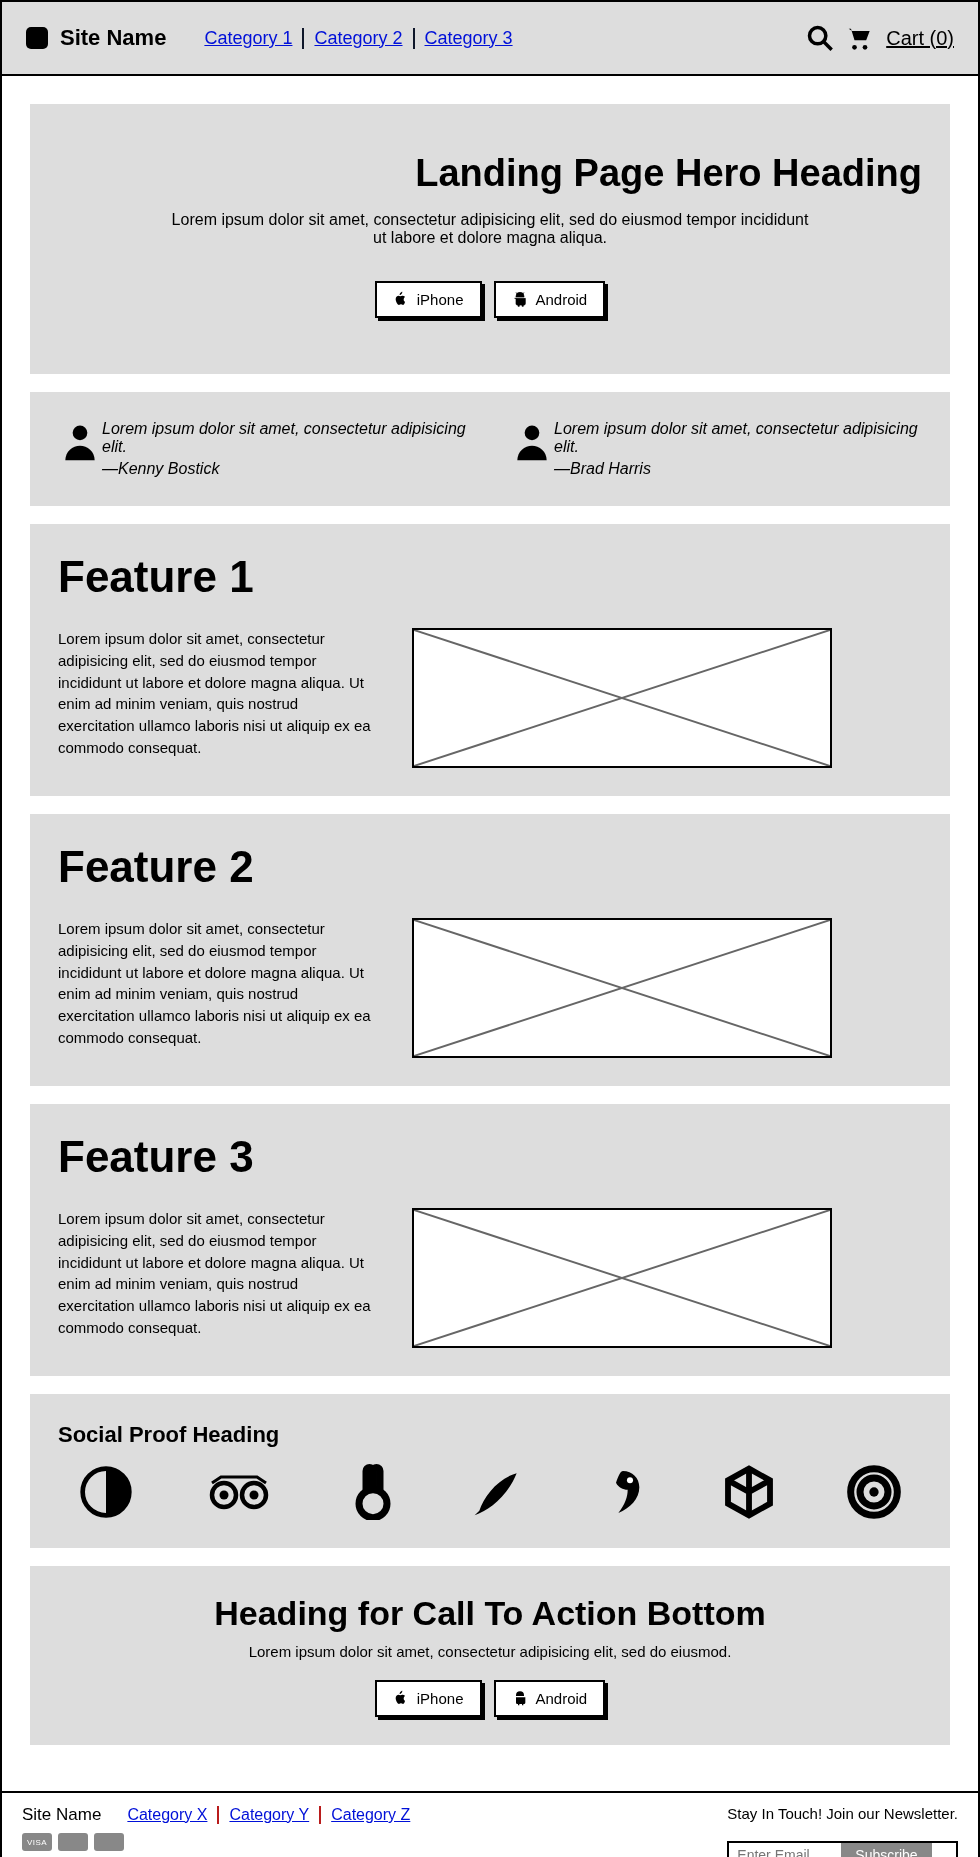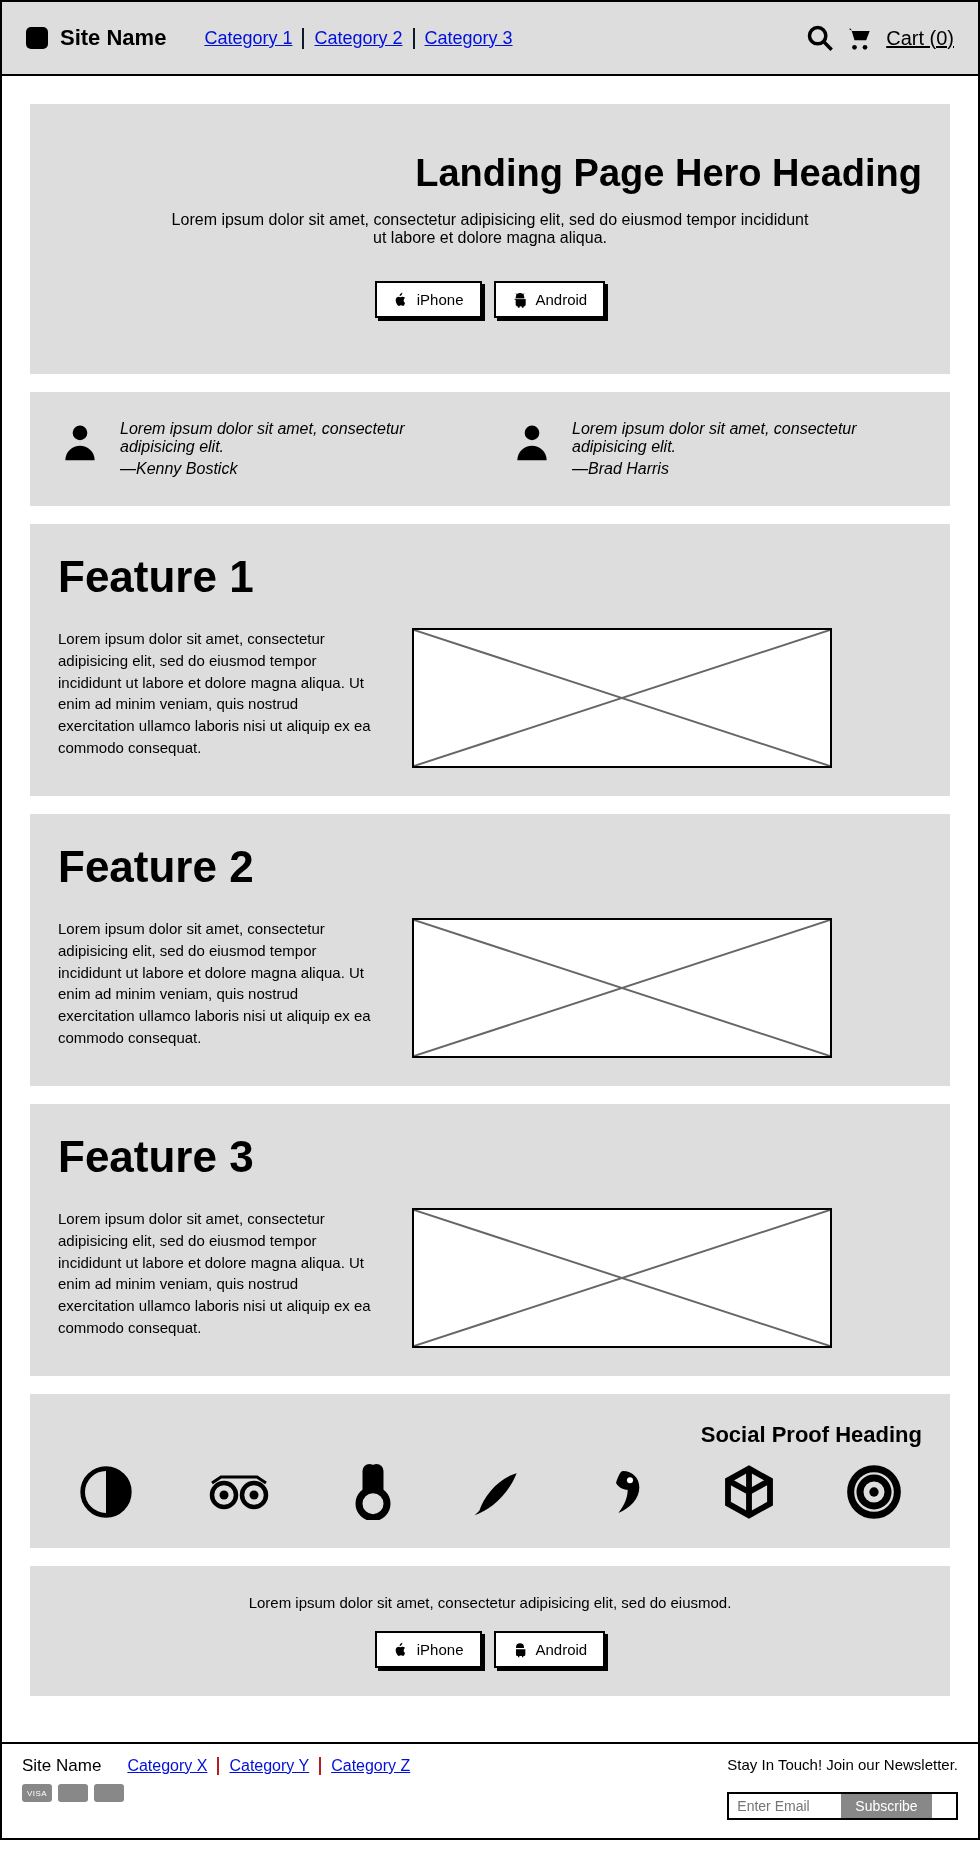--- a/index.html
+++ b/index.html
@@ -59,49 +59,49 @@
   .hero h1 { font-size: 38px; margin-bottom: 16px; font-weight: 700; text-align: right; }
   .hero p { font-size: 16px; max-width: 640px; margin: 0 auto 34px; }
   .app-buttons { display:flex; gap:12px; justify-content:center; }
   .app-btn {
     background:#fff;
     border:2px solid #000;
     box-shadow: 3px 3px 0 #000;
     padding: 8px 16px;
     font-size: 15px;
     display:flex;
-    align-items:flex-end;
+    align-items:flex-start;
     gap:8px;
     cursor:pointer;
   }
   .app-btn svg { width:16px; height:16px; }
 
   
   .testimonials { display:flex; gap:40px; }
-  .quote { display:flex; gap:18px; flex:1; }
+  .quote { display:flex; flex:1; }
   .quote svg { width:44px; height:44px; flex-shrink:0; }
   .quote-text { font-style: italic; font-size:16px; }
   .quote-author { display:block; margin-top:4px; }
 
   
   .feature { display:flex; flex-wrap:wrap; gap:22px 34px; }
   .feature h2 { flex-basis:100%; font-size:44px; margin-bottom:4px; }
   .feature-text { flex:1; font-size:15px; line-height:1.45; max-width:320px; }
   .placeholder {
     flex: 0 0 420px;
     height: 140px;
     background:#fff;
     border:2px solid #000;
     position:relative;
   }
   .placeholder svg { position:absolute; inset:0; width:100%; height:100%; }
   .placeholder line { stroke-width:2; stroke:#666; }
 
   
-  .social-proof { text-align:right; }
+  .social-proof { text-align:left; }
   .social-proof h3 { font-size:22px; margin-bottom:16px; }
   .logo-row { display:flex; justify-content:space-between; align-items:center; padding:0 20px; }
   .logo-row svg { width:56px; height:56px; }
 
   
   .cta-bottom { text-align:center; }
   .cta-bottom h2 { font-size:34px; margin-bottom:10px; }
   .cta-bottom p { font-size:15px; margin-bottom:20px; }
 
   
@@ -282,20 +282,21 @@
         </svg>
       <svg viewBox="0 0 24 24">
           <circle cx="12" cy="12" r="10" fill="none" stroke="#000" stroke-width="3"></circle>
           <circle cx="12" cy="12" r="6" fill="none" stroke="#000" stroke-width="3"></circle>
           <circle cx="12" cy="12" r="2" fill="#000"></circle>
         </svg>
     </div>
   </section>
 
   <section class="block cta-bottom">
+    <h2>Heading for Call To Action Bottom</h2>
     <p>Lorem ipsum dolor sit amet, consectetur adipisicing elit, sed do eiusmod.</p>
     <div class="app-buttons">
       <button class="app-btn">
         <svg viewBox="0 0 24 24" fill="#000">
             <path d="M16 13c0-3 2-4 2-4-1-2-3-2-4-2s-2 1-3 1-2-1-3-1-4 1-4 5 3 9 5 9c1 0 2-1 3-1s2 1 3 1 3-3 3-5c-2-1-2-3-2-3zM13 4c1-1 1-3 1-3-1 0-2 1-3 2s-1 2-1 3c1 0 2-1 3-2z"></path>
           </svg>
         <span>iPhone</span>
       </button>
       <button class="app-btn">
         <svg viewBox="0 0 24 24" fill="#000">

